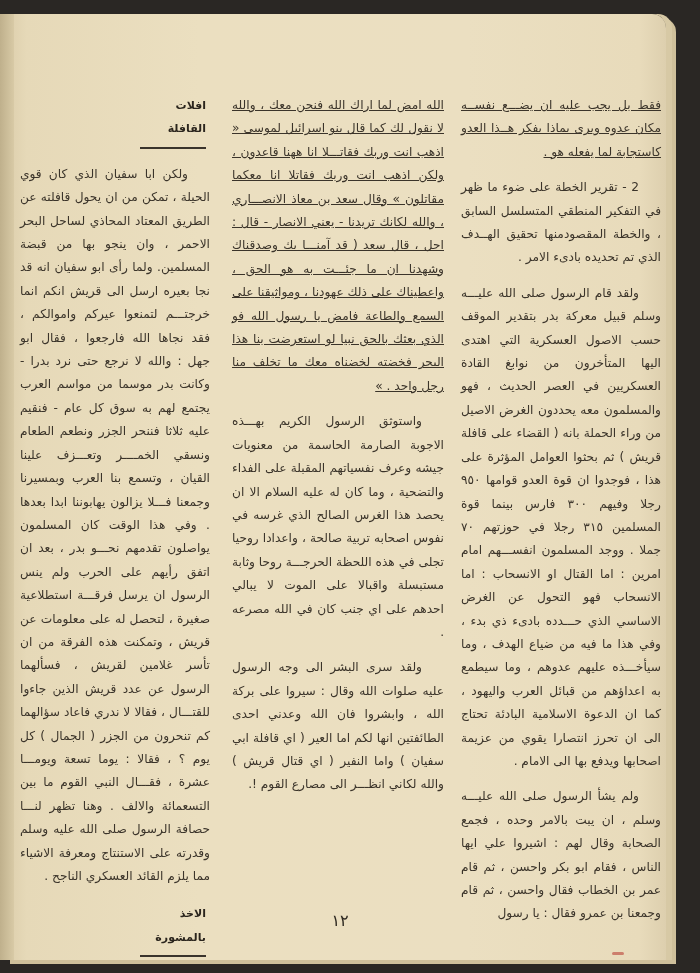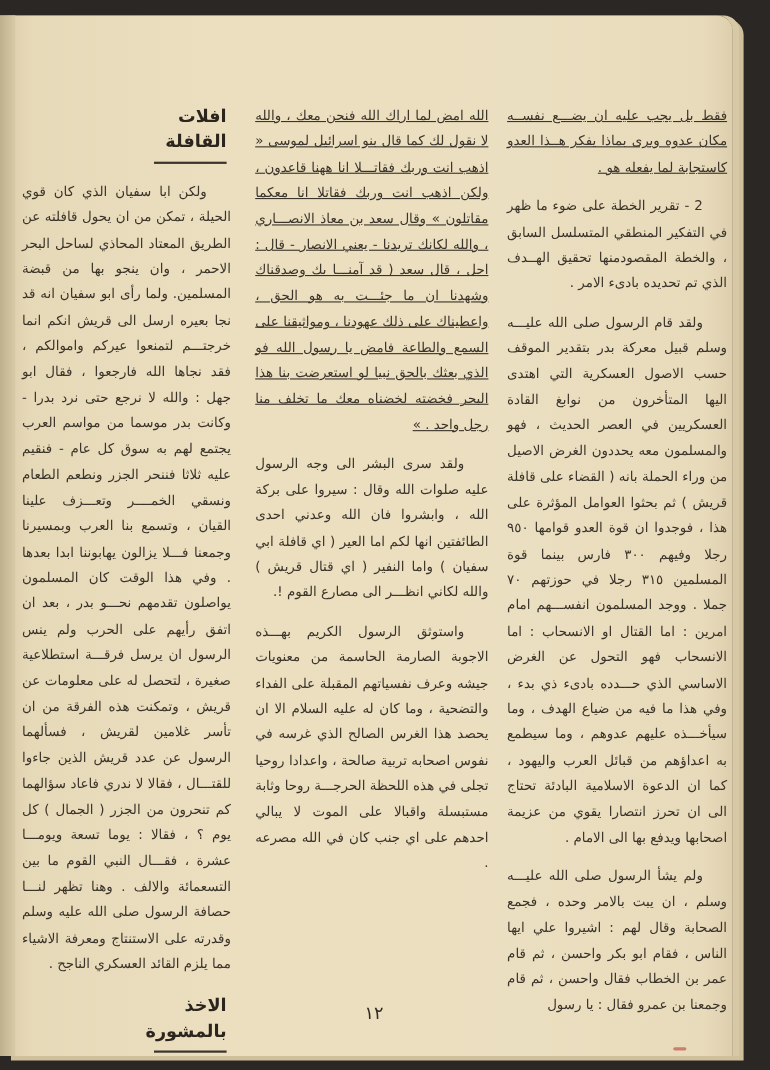--- a/index.html
+++ b/index.html
@@ -24,21 +24,21 @@
     font-family:"DejaVu Sans", sans-serif;
     font-size:12.2px; line-height:23.4px; color:#3b342a;
   }
   .col p { margin:0 0 12px 0; text-indent:22px; }
   .col p.noindent { text-indent:0;text-decoration:underline; }
   .col-right { left:461px; width:200px; }
   .col-mid { left:232px; width:212px; }
   .col-left { left:20px; width:190px; }
   .heading {
     direction:rtl; text-align:right;
-    font-weight:bold; font-size:16px; color:#2b251d;
+    font-weight:bold; font-size:11px; color:#2b251d;
     padding-bottom:6px; margin:14px 0 14px 0;
     border-bottom:2px solid #3a342c; width:66px; margin-right:4px; margin-left:auto;
   }
   .heading.first { margin-top:0; }
   .page-number {
     position:absolute; left:310px; top:897px; width:60px; text-align:center;
     font-size:16px; color:#2f2a22; font-family:"DejaVu Serif", serif;
   }
   .red-mark {
     position:absolute; left:612px; top:938px; width:12px; height:3px;
@@ -53,22 +53,22 @@
 
   <div class="col col-right">
     <p class="noindent">فقط بل يجب عليه ان يضـــع نفســه مكان عدوه ويرى بماذا يفكر هــذا العدو كاستجابة لما يفعله هو .</p>
     <p>2 - تقرير الخطة على ضوء ما ظهر في التفكير المنطقي المتسلسل السابق ، والخطة المقصودمنها تحقيق الهــدف الذي تم تحديده بادىء الامر .</p>
     <p>ولقد قام الرسول صلى الله عليـــه وسلم قبيل معركة بدر بتقدير الموقف حسب الاصول العسكرية التي اهتدى اليها المتأخرون من نوابغ القادة العسكريين في العصر الحديث ، فهو والمسلمون معه يحددون الغرض الاصيل من وراء الحملة بانه ( القضاء على قافلة قريش ) ثم بحثوا العوامل المؤثرة على هذا ، فوجدوا ان قوة العدو قوامها ٩٥٠ رجلا وفيهم ٣٠٠ فارس بينما قوة المسلمين ٣١٥ رجلا في حوزتهم ٧٠ جملا . ووجد المسلمون انفســـهم امام امرين : اما القتال او الانسحاب : اما الانسحاب فهو التحول عن الغرض الاساسي الذي حـــدده بادىء ذي بدء ، وفي هذا ما فيه من ضياع الهدف ، وما سيأخـــذه عليهم عدوهم ، وما سيطمع به اعداؤهم من قبائل العرب واليهود ، كما ان الدعوة الاسلامية البادئة تحتاج الى ان تحرز انتصارا يقوي من عزيمة اصحابها ويدفع بها الى الامام .</p>
     <p>ولم يشأ الرسول صلى الله عليـــه وسلم ، ان يبت بالامر وحده ، فجمع الصحابة وقال لهم : اشيروا علي ايها الناس ، فقام ابو بكر واحسن ، ثم قام عمر بن الخطاب فقال واحسن ، ثم قام وجمعنا بن عمرو فقال : يا رسول</p>
   </div>
 
   <div class="col col-mid">
     <p class="noindent">الله امض لما اراك الله فنحن معك ، والله لا نقول لك كما قال بنو اسرائيل لموسى « اذهب انت وربك فقاتـــلا انا ههنا قاعدون ، ولكن اذهب انت وربك فقاتلا انا معكما مقاتلون » وقال سعد بن معاذ الانصـــاري ، والله لكانك تريدنا - يعني الانصار - قال : اجل ، قال سعد ( قد آمنـــا بك وصدقناك وشهدنا ان ما جئـــت به هو الحق ، واعطيناك على ذلك عهودنا ، ومواثيقنا على السمع والطاعة فامض يا رسول الله فو الذي بعثك بالحق نبيا لو استعرضت بنا هذا البحر فخضته لخضناه معك ما تخلف منا رجل واحد . »</p>
+    <p>واستوثق الرسول الكريم بهـــذه الاجوبة الصارمة الحاسمة من معنويات جيشه وعرف نفسياتهم المقبلة على الفداء والتضحية ، وما كان له عليه السلام الا ان يحصد هذا الغرس الصالح الذي غرسه في نفوس اصحابه تربية صالحة ، واعدادا روحيا تجلى في هذه اللحظة الحرجـــة روحا وثابة مستبسلة واقبالا على الموت لا يبالي احدهم على اي جنب كان في الله مصرعه .</p>
     <p>ولقد سرى البشر الى وجه الرسول عليه صلوات الله وقال : سيروا على بركة الله ، وابشروا فان الله وعدني احدى الطائفتين انها لكم اما العير ( اي قافلة ابي سفيان ) واما النفير ( اي قتال قريش ) والله لكاني انظـــر الى مصارع القوم !.</p>
-    <p>واستوثق الرسول الكريم بهـــذه الاجوبة الصارمة الحاسمة من معنويات جيشه وعرف نفسياتهم المقبلة على الفداء والتضحية ، وما كان له عليه السلام الا ان يحصد هذا الغرس الصالح الذي غرسه في نفوس اصحابه تربية صالحة ، واعدادا روحيا تجلى في هذه اللحظة الحرجـــة روحا وثابة مستبسلة واقبالا على الموت لا يبالي احدهم على اي جنب كان في الله مصرعه .</p>
   </div>
 
   <div class="col col-left">
     <div class="heading first">افلات القافلة</div>
     <p>ولكن ابا سفيان الذي كان قوي الحيلة ، تمكن من ان يحول قافلته عن الطريق المعتاد المحاذي لساحل البحر الاحمر ، وان ينجو بها من قبضة المسلمين. ولما رأى ابو سفيان انه قد نجا بعيره ارسل الى قريش انكم انما خرجتـــم لتمنعوا عيركم واموالكم ، فقد نجاها الله فارجعوا ، فقال ابو جهل : والله لا نرجع حتى نرد بدرا - وكانت بدر موسما من مواسم العرب يجتمع لهم به سوق كل عام - فنقيم عليه ثلاثا فننحر الجزر ونطعم الطعام ونسقي الخمــــر وتعـــزف علينا القيان ، وتسمع بنا العرب وبمسيرنا وجمعنا فـــلا يزالون يهابوننا ابدا بعدها . وفي هذا الوقت كان المسلمون يواصلون تقدمهم نحـــو بدر ، بعد ان اتفق رأيهم على الحرب ولم ينس الرسول ان يرسل فرقـــة استطلاعية صغيرة ، لتحصل له على معلومات عن قريش ، وتمكنت هذه الفرقة من ان تأسر غلامين لقريش ، فسألهما الرسول عن عدد قريش الذين جاءوا للقتـــال ، فقالا لا ندري فاعاد سؤالهما كم تنحرون من الجزر ( الجمال ) كل يوم ؟ ، فقالا : يوما تسعة ويومـــا عشرة ، فقـــال النبي القوم ما بين التسعمائة والالف . وهنا تظهر لنـــا حصافة الرسول صلى الله عليه وسلم وقدرته على الاستنتاج ومعرفة الاشياء مما يلزم القائد العسكري الناجح .</p>
     <div class="heading">الاخذ بالمشورة</div>
     <p>نزل المسلمون بالقـــرب من بدر فقال الحبـــاب بن المنذر بن الجموح :</p>
   </div>
 
   <div class="page-number">١٢</div>

